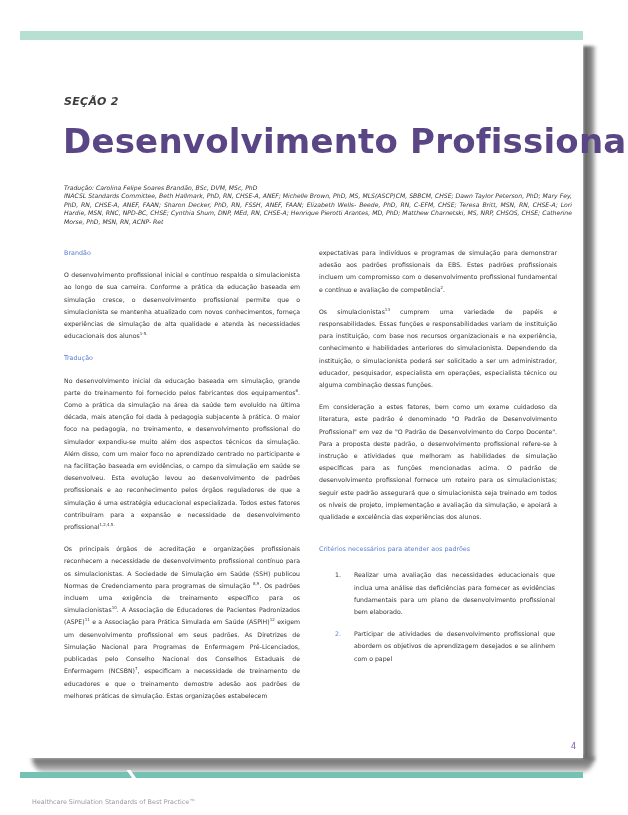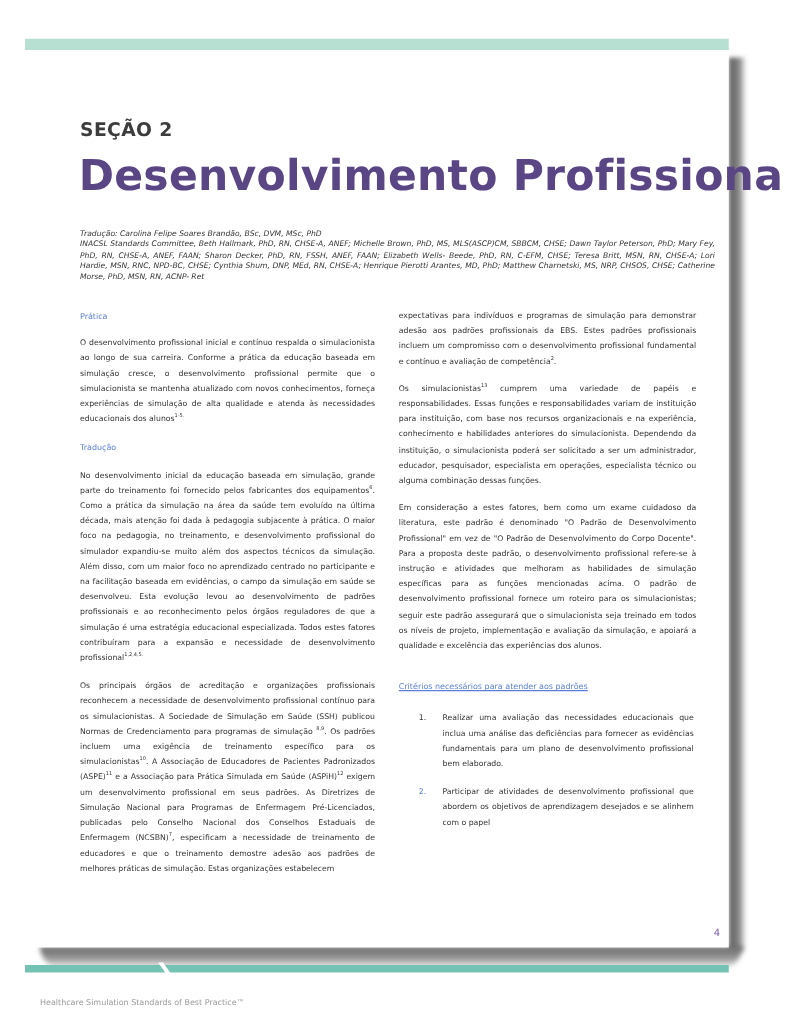--- a/index.html
+++ b/index.html
@@ -16,21 +16,21 @@
     position:absolute; left:32px; top:757px; width:562px; height:18px;
     background:linear-gradient(to bottom,#666,#999 55%,rgba(200,200,200,0));
     filter:blur(2px); border-radius:0 0 20px 20px;
   }
   .page {
     position:absolute; left:20px; top:31px; width:563px; height:727px;
     background:#ffffff;
   }
   .top-bar { position:absolute; left:0; top:0; width:563px; height:9px; background:#b7dfd2; }
   .section-label {
-    position:absolute; left:44px; top:64px; font-size:15px; font-weight:bold;
+    position:absolute; left:44px; top:64px; font-size:11px; font-style:italic; font-weight:bold;
     color:#3c3c3c; letter-spacing:0.3px;
   }
   .title {
     position:absolute; left:43px; top:90px; font-size:34px; font-weight:bold; color:#5a4585;
     letter-spacing:0.2px; white-space:nowrap;
   }
   .authors {
     position:absolute; left:44px; top:153px; width:508px; font-size:6.1px; line-height:8.4px;
     font-style:italic; color:#333; text-align:justify;
   }
@@ -67,32 +67,32 @@
 
   <div class="section-label">SEÇÃO 2</div>
   <div class="title">Desenvolvimento Profissional</div>
 
   <div class="authors">
     <div>Tradução: Carolina Felipe Soares Brandão, BSc, DVM, MSc, PhD</div>
     <div>INACSL Standards Committee, Beth Hallmark, PhD, RN, CHSE-A, ANEF; Michelle Brown, PhD, MS, MLS(ASCP)CM, SBBCM, CHSE; Dawn Taylor Peterson, PhD; Mary Fey, PhD, RN, CHSE-A, ANEF, FAAN; Sharon Decker, PhD, RN, FSSH, ANEF, FAAN; Elizabeth Wells- Beede, PhD, RN, C-EFM, CHSE; Teresa Britt, MSN, RN, CHSE-A; Lori Hardie, MSN, RNC, NPD-BC, CHSE; Cynthia Shum, DNP, MEd, RN, CHSE-A; Henrique Pierotti Arantes, MD, PhD; Matthew Charnetski, MS, NRP, CHSOS, CHSE; Catherine Morse, PhD, MSN, RN, ACNP- Ret</div>
   </div>
 
   <div class="col col-left">
-    <div class="heading">Prática</div>
+    <div class="heading">Brandão</div>
     <p><span>O desenvolvimento profissional inicial e contínuo respalda o simulacionista ao longo de sua carreira. Conforme a prática da educação baseada em simulação cresce, o desenvolvimento profissional permite que o simulacionista se mantenha atualizado com novos conhecimentos, forneça experiências de simulação de alta qualidade e atenda às necessidades educacionais dos alunos</span><sup>1-5.</sup></p>
     <div class="heading">Tradução</div>
     <p><span>No desenvolvimento inicial da educação baseada em simulação, grande parte do treinamento foi fornecido pelos fabricantes dos equipamentos</span><sup>6</sup><span>. Como a prática da simulação na área da saúde tem evoluído na última década, mais atenção foi dada à pedagogia subjacente à prática. O maior foco na pedagogia, no treinamento, e desenvolvimento profissional do simulador expandiu-se muito além dos aspectos técnicos da simulação. Além disso, com um maior foco no aprendizado centrado no participante e na facilitação baseada em evidências, o campo da simulação em saúde se desenvolveu. Esta evolução levou ao desenvolvimento de padrões profissionais e ao reconhecimento pelos órgãos reguladores de que a simulação é uma estratégia educacional especializada. Todos estes fatores contribuíram para a expansão e necessidade de desenvolvimento profissional</span><sup>1,2,4,5.</sup></p>
     <p><span>Os principais órgãos de acreditação e organizações profissionais reconhecem a necessidade de desenvolvimento profissional contínuo para os simulacionistas. A Sociedade de Simulação em Saúde (SSH) publicou Normas de Credenciamento para programas de simulação </span><sup>8,9</sup><span>. Os padrões incluem uma exigência de treinamento específico para os simulacionistas</span><sup>10</sup><span>. A Associação de Educadores de Pacientes Padronizados (ASPE)</span><sup>11</sup><span> e a Associação para Prática Simulada em Saúde (ASPiH)</span><sup>12</sup><span> exigem um desenvolvimento profissional em seus padrões. As Diretrizes de Simulação Nacional para Programas de Enfermagem Pré-Licenciados, publicadas pelo Conselho Nacional dos Conselhos Estaduais de Enfermagem (NCSBN)</span><sup>7</sup><span>, especificam a necessidade de treinamento de educadores e que o treinamento demostre adesão aos padrões de melhores práticas de simulação. Estas organizações estabelecem</span></p>
   </div>
 
   <div class="col col-right">
     <p><span>expectativas para indivíduos e programas de simulação para demonstrar adesão aos padrões profissionais da EBS. Estes padrões profissionais incluem um compromisso com o desenvolvimento profissional fundamental e contínuo e avaliação de competência</span><sup>2</sup>.</p>
     <p><span>Os simulacionistas</span><sup>13</sup><span> cumprem uma variedade de papéis e responsabilidades. Essas funções e responsabilidades variam de instituição para instituição, com base nos recursos organizacionais e na experiência, conhecimento e habilidades anteriores do simulacionista. Dependendo da instituição, o simulacionista poderá ser solicitado a ser um administrador, educador, pesquisador, especialista em operações, especialista técnico ou alguma combinação dessas funções.</span></p>
     <p>Em consideração a estes fatores, bem como um exame cuidadoso da literatura, este padrão é denominado "O Padrão de Desenvolvimento Profissional" em vez de "O Padrão de Desenvolvimento do Corpo Docente". Para a proposta deste padrão, o desenvolvimento profissional refere-se à instrução e atividades que melhoram as habilidades de simulação específicas para as funções mencionadas acima. O padrão de desenvolvimento profissional fornece um roteiro para os simulacionistas; seguir este padrão assegurará que o simulacionista seja treinado em todos os níveis de projeto, implementação e avaliação da simulação, e apoiará a qualidade e excelência das experiências dos alunos.</p>
-    <div class="heading" style="margin-top:20px;text-decoration:underline;">Critérios necessários para atender aos padrões</div>
+    <div class="heading" style="margin-top:20px;">Critérios necessários para atender aos padrões</div>
     <ul class="list">
       <li>
         <span class="num">1.</span>
         <span>Realizar uma avaliação das necessidades educacionais que inclua uma análise das deficiências para fornecer as evidências fundamentais para um plano de desenvolvimento profissional bem elaborado.</span>
       </li>
       <li>
         <span class="num blue">2.</span>
         <span>Participar de atividades de desenvolvimento profissional que abordem os objetivos de aprendizagem desejados e se alinhem com o papel</span>
       </li>
     </ul>

